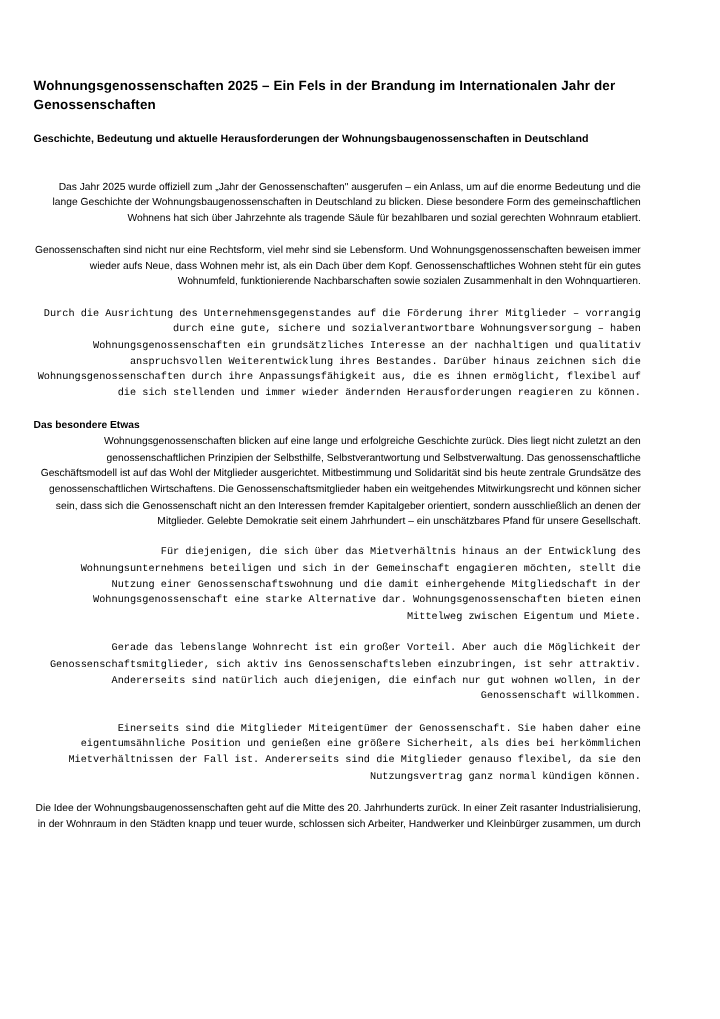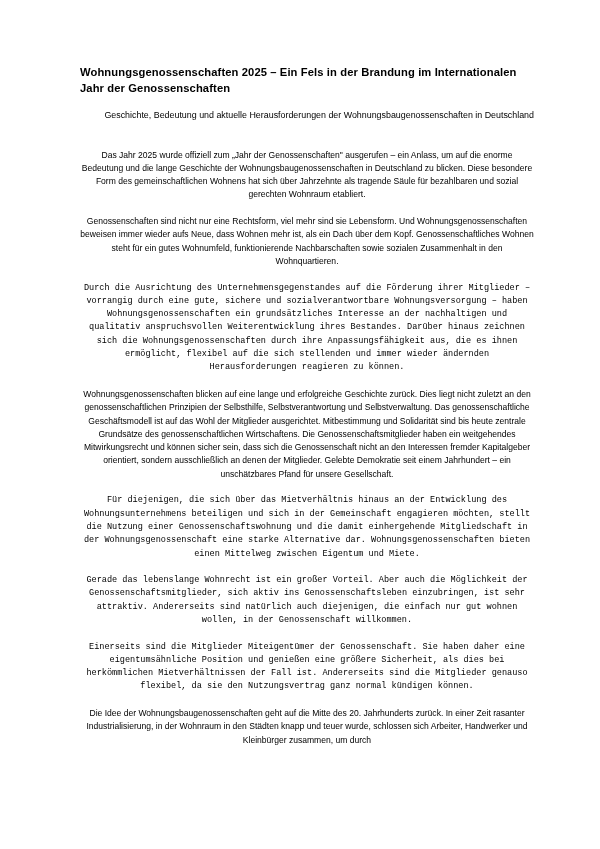--- a/index.html
+++ b/index.html
@@ -15,61 +15,60 @@
     color: #000000;
     -webkit-font-smoothing: antialiased;
     overflow: hidden;
   }
 
   .page {
     box-sizing: border-box;
     width: 600px;
     height: 849px;
     background: #ffffff;
-    padding: 65px 66px 0 80px;
+    padding: 65px 66px 0 28px;
     position: relative;
   }
 
   .doc-title {
     font-size: 11.2px;
     font-weight: bold;
     line-height: 15.6px;
     letter-spacing: 0.01em;
     margin: 0 0 13px 0;
     color: #000;
   }
 
   .doc-subtitle {
     font-size: 8.9px;
-    font-weight: normal;
+    font-weight: bold;
     line-height: 13.4px;
     margin: 0 0 26px 0;
     color: #000;
-    text-align: right;
   }
 
   .section {
     margin: 0;
   }
 
   .section-heading {
     font-size: 8.55px;
     font-weight: bold;
     line-height: 13.3px;
     margin: 0;
     color: #000;
   }
 
   .para {
     font-size: 8.55px;
     font-weight: normal;
     line-height: 13.3px;
     margin: 0;
     color: #000;
-    text-align: center;
+    text-align: right;
   }
 
   .para + .para {
     margin-top: 13.3px;
     font-family: Liberation Mono, monospace;
   }
 
   .section + .section {
     margin-top: 13.3px;
   }
@@ -93,20 +92,21 @@
     <div class="section">
       <p class="para">Das Jahr 2025 wurde offiziell zum „Jahr der Genossenschaften" ausgerufen – ein Anlass, um auf die enorme Bedeutung und die lange Geschichte der Wohnungsbaugenossenschaften in Deutschland zu blicken. Diese besondere Form des gemeinschaftlichen Wohnens hat sich über Jahrzehnte als tragende Säule für bezahlbaren und sozial gerechten Wohnraum etabliert.</p>
     </div>
 
     <div class="section">
       <p class="para">Genossenschaften sind nicht nur eine Rechtsform, viel mehr sind sie Lebensform. Und Wohnungsgenossenschaften beweisen immer wieder aufs Neue, dass Wohnen mehr ist, als ein Dach über dem Kopf. Genossenschaftliches Wohnen steht für ein gutes Wohnumfeld, funktionierende Nachbarschaften sowie sozialen Zusammenhalt in den Wohnquartieren.</p>
       <p class="para">Durch die Ausrichtung des Unternehmensgegenstandes auf die Förderung ihrer Mitglieder – vorrangig durch eine gute, sichere und sozialverantwortbare Wohnungsversorgung – haben Wohnungsgenossenschaften ein grundsätzliches Interesse an der nachhaltigen und qualitativ anspruchsvollen Weiterentwicklung ihres Bestandes. Darüber hinaus zeichnen sich die Wohnungsgenossenschaften durch ihre Anpassungsfähigkeit aus, die es ihnen ermöglicht, flexibel auf die sich stellenden und immer wieder ändernden Herausforderungen reagieren zu können.</p>
     </div>
 
     <div class="section">
+      <h3 class="section-heading">Das besondere Etwas</h3>
       <p class="para">Wohnungsgenossenschaften blicken auf eine lange und erfolgreiche Geschichte zurück. Dies liegt nicht zuletzt an den genossenschaftlichen Prinzipien der Selbsthilfe, Selbstverantwortung und Selbstverwaltung. Das genossenschaftliche Geschäftsmodell ist auf das Wohl der Mitglieder ausgerichtet. Mitbestimmung und Solidarität sind bis heute zentrale Grundsätze des genossenschaftlichen Wirtschaftens. Die Genossenschaftsmitglieder haben ein weitgehendes Mitwirkungsrecht und können sicher sein, dass sich die Genossenschaft nicht an den Interessen fremder Kapitalgeber orientiert, sondern ausschließlich an denen der Mitglieder. Gelebte Demokratie seit einem Jahrhundert – ein unschätzbares Pfand für unsere Gesellschaft.</p>
       <p class="para">Für diejenigen, die sich über das Mietverhältnis hinaus an der Entwicklung des Wohnungsunternehmens beteiligen und sich in der Gemeinschaft engagieren möchten, stellt die Nutzung einer Genossenschaftswohnung und die damit einhergehende Mitgliedschaft in der Wohnungsgenossenschaft eine starke Alternative dar. Wohnungsgenossenschaften bieten einen Mittelweg zwischen Eigentum und Miete.</p>
       <p class="para">Gerade das lebenslange Wohnrecht ist ein großer Vorteil. Aber auch die Möglichkeit der Genossenschaftsmitglieder, sich aktiv ins Genossenschaftsleben einzubringen, ist sehr attraktiv. Andererseits sind natürlich auch diejenigen, die einfach nur gut wohnen wollen, in der Genossenschaft willkommen.</p>
       <p class="para">Einerseits sind die Mitglieder Miteigentümer der Genossenschaft. Sie haben daher eine eigentumsähnliche Position und genießen eine größere Sicherheit, als dies bei herkömmlichen Mietverhältnissen der Fall ist. Andererseits sind die Mitglieder genauso flexibel, da sie den Nutzungsvertrag ganz normal kündigen können.</p>
     </div>
 
     <div class="section">
       <p class="para">Die Idee der Wohnungsbaugenossenschaften geht auf die Mitte des 20. Jahrhunderts zurück. In einer Zeit rasanter Industrialisierung, in der Wohnraum in den Städten knapp und teuer wurde, schlossen sich Arbeiter, Handwerker und Kleinbürger zusammen, um durch</p>
     </div>
 

